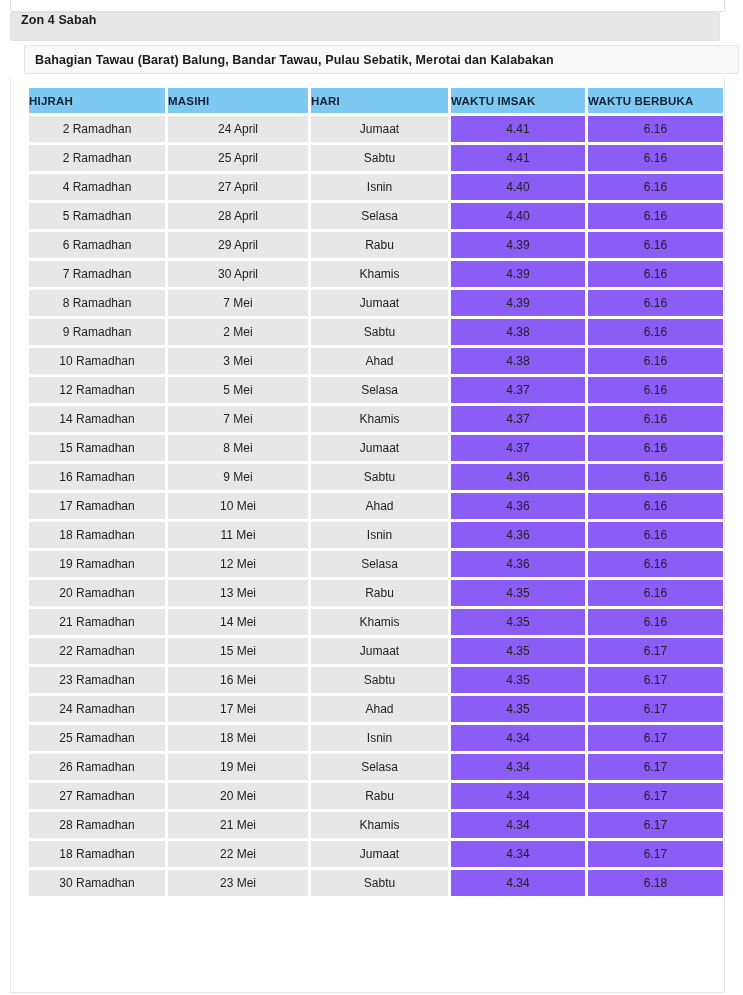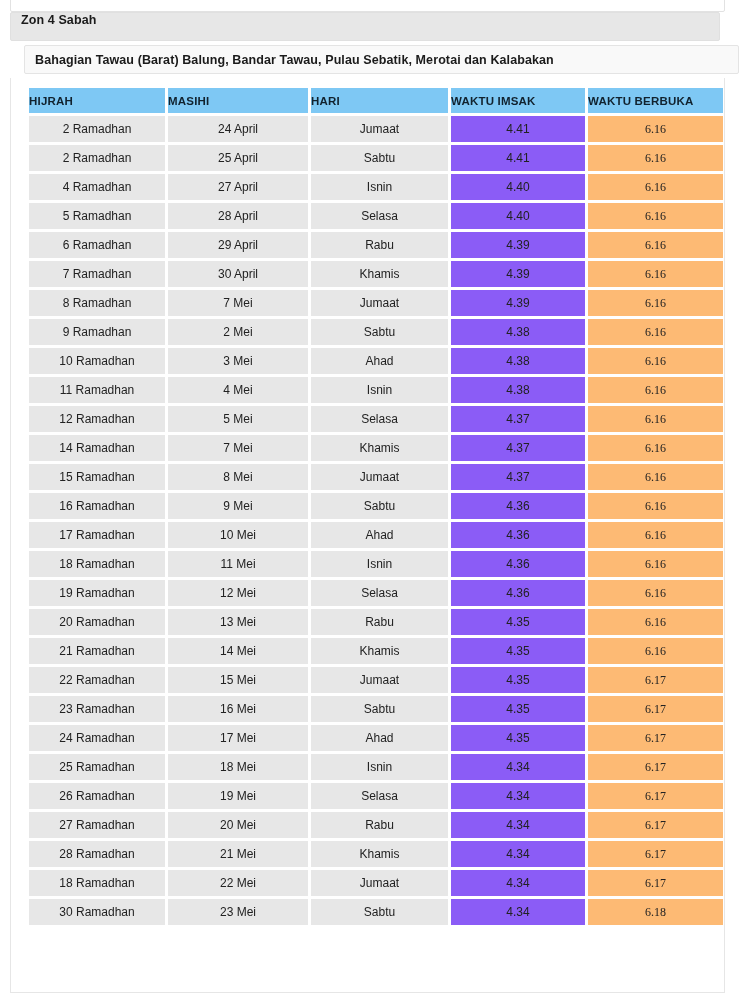--- a/index.html
+++ b/index.html
@@ -97,21 +97,21 @@
     text-align: center;
     vertical-align: middle;
     font-size: 12px;
     color: #222222;
     border: 0;
     padding: 0;
   }
 
   td.c-hijrah, td.c-masihi, td.c-hari { background: #e7e7e7; }
   td.c-imsak  { background: #8b5cf6; }
-  td.c-berbuka{ background: #fdba74; font-family: Liberation Serif, serif; }
+  td.c-berbuka{ background: #8b5cf6; }
 
   col.w-hijrah  { width: 136px; }
   col.w-masihi  { width: 140px; }
   col.w-hari    { width: 137px; }
   col.w-imsak   { width: 134px; }
   col.w-berbuka { width: 135px; }
 </style>
 </head>
 <body>
 
@@ -203,27 +203,20 @@
             <td class="c-berbuka">6.16</td>
           </tr>
           <tr>
             <td class="c-hijrah">10 Ramadhan</td>
             <td class="c-masihi">3 Mei</td>
             <td class="c-hari">Ahad</td>
             <td class="c-imsak">4.38</td>
             <td class="c-berbuka">6.16</td>
           </tr>
           <tr>
-            <td class="c-hijrah">11 Ramadhan</td>
-            <td class="c-masihi">4 Mei</td>
-            <td class="c-hari">Isnin</td>
-            <td class="c-imsak">4.38</td>
-            <td class="c-berbuka">6.16</td>
-          </tr>
-          <tr>
             <td class="c-hijrah">12 Ramadhan</td>
             <td class="c-masihi">5 Mei</td>
             <td class="c-hari">Selasa</td>
             <td class="c-imsak">4.37</td>
             <td class="c-berbuka">6.16</td>
           </tr>
           <tr>
             <td class="c-hijrah">14 Ramadhan</td>
             <td class="c-masihi">7 Mei</td>
             <td class="c-hari">Khamis</td>

